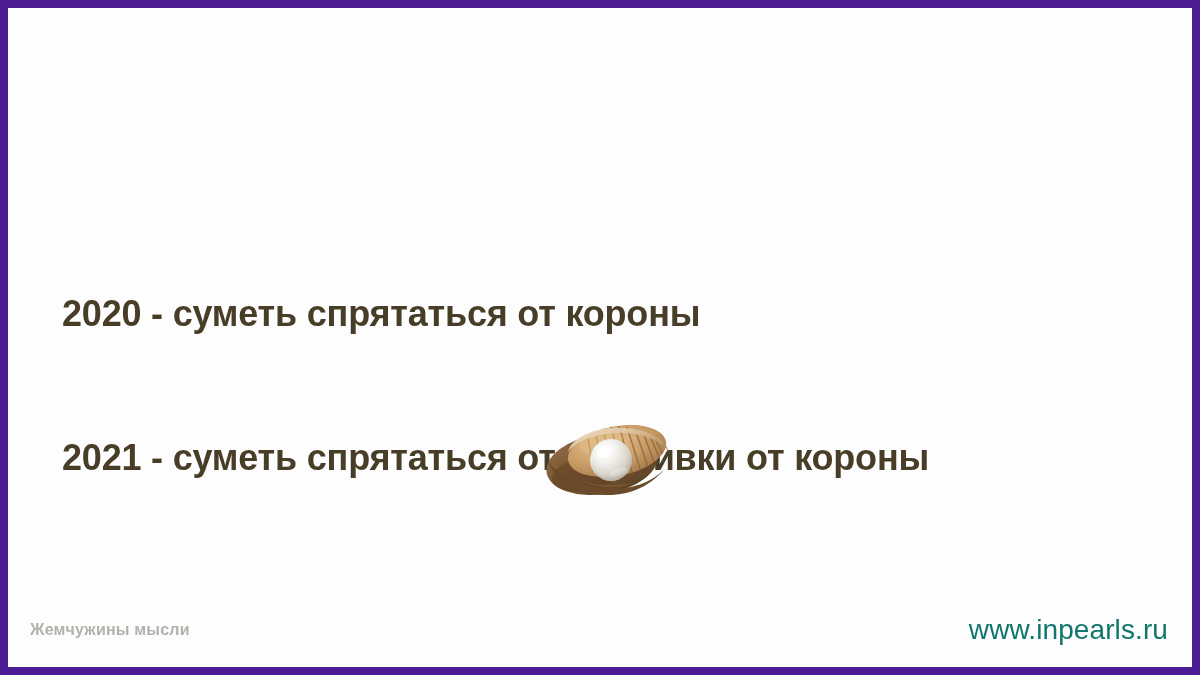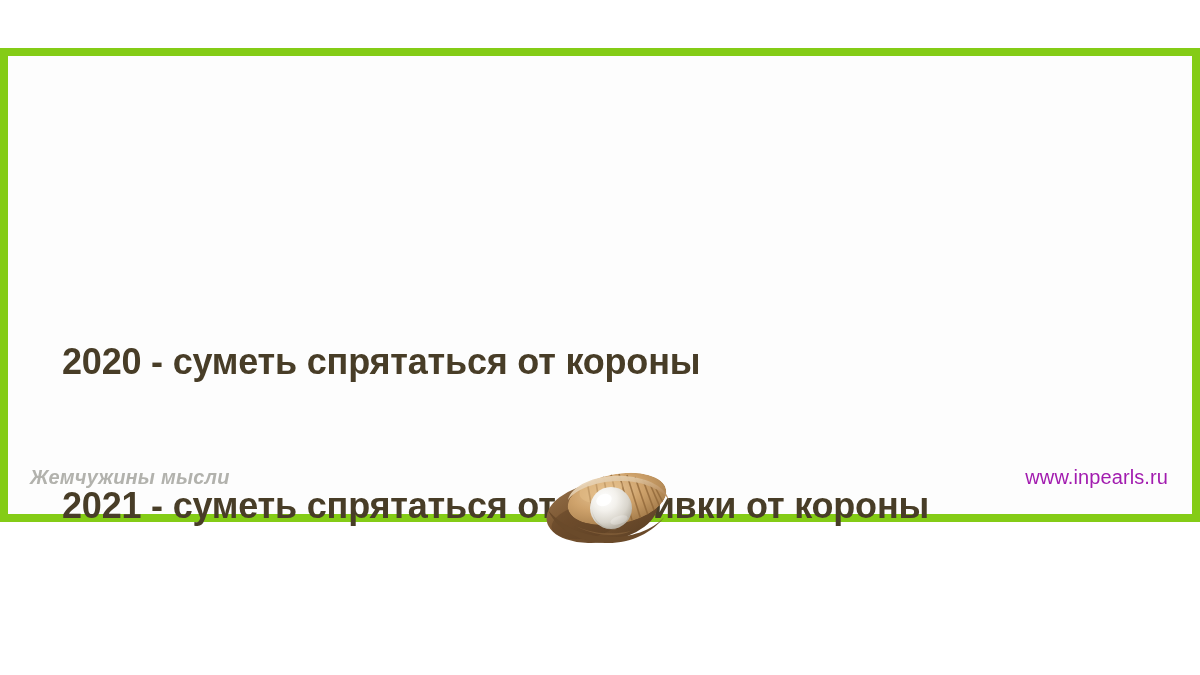--- a/index.html
+++ b/index.html
@@ -12,24 +12,23 @@
     height: 675px;
     overflow: hidden;
     background: #ffffff;
     font-family: "Liberation Sans", sans-serif;
   }
 
   .card {
     position: relative;
     box-sizing: border-box;
     width: 1200px;
-    height: 474px;
+    height: 675px;
     background: #fdfdfd;
-    border: 8px solid #84cc16;
-    margin-top: 48px;
+    border: 8px solid #4c1d95;
   }
 
   
   .quote {
     position: absolute;
     left: 54px;
     top: 186px;
     width: 1092px;
     color: #483d27;
     font-family: "Liberation Sans", sans-serif;
@@ -59,33 +58,32 @@
     height: 82px;
   }
 
   
   .footer-left {
     position: absolute;
     left: 22px;
     bottom: 26px;
     color: #b2b2ad;
     font-family: "Liberation Sans", sans-serif;
-    font-size: 20px;
+    font-size: 16px;
     font-weight: bold;
     letter-spacing: 0.2px;
     line-height: 22px;
-    font-style: italic;
   }
   .footer-right {
     position: absolute;
     right: 24px;
     bottom: 26px;
-    color: #a21caf;
+    color: #0f766e;
     font-family: "Liberation Sans", sans-serif;
-    font-size: 20px;
+    font-size: 28px;
     font-weight: normal;
     letter-spacing: 0.1px;
     line-height: 22px;
   }
 </style>
 </head>
 <body>
 
 <div class="card">
 

